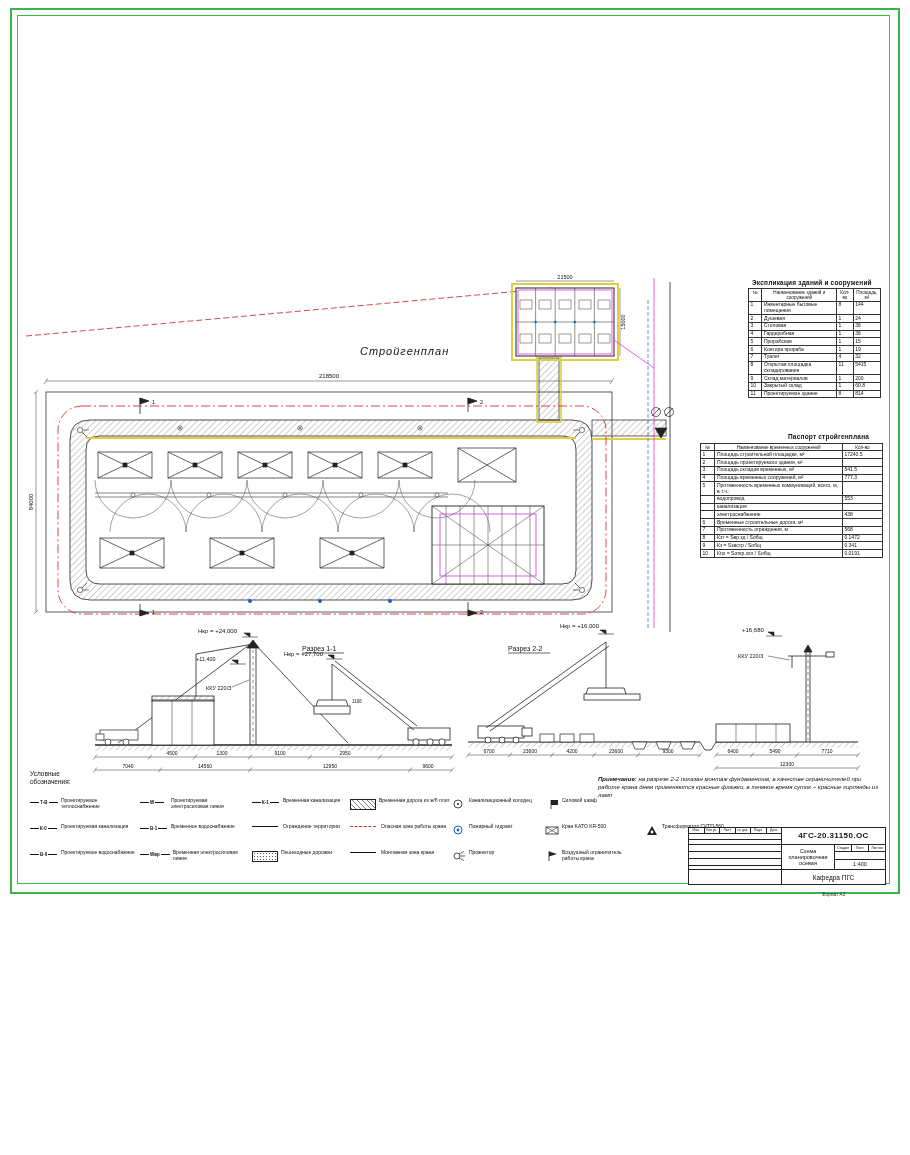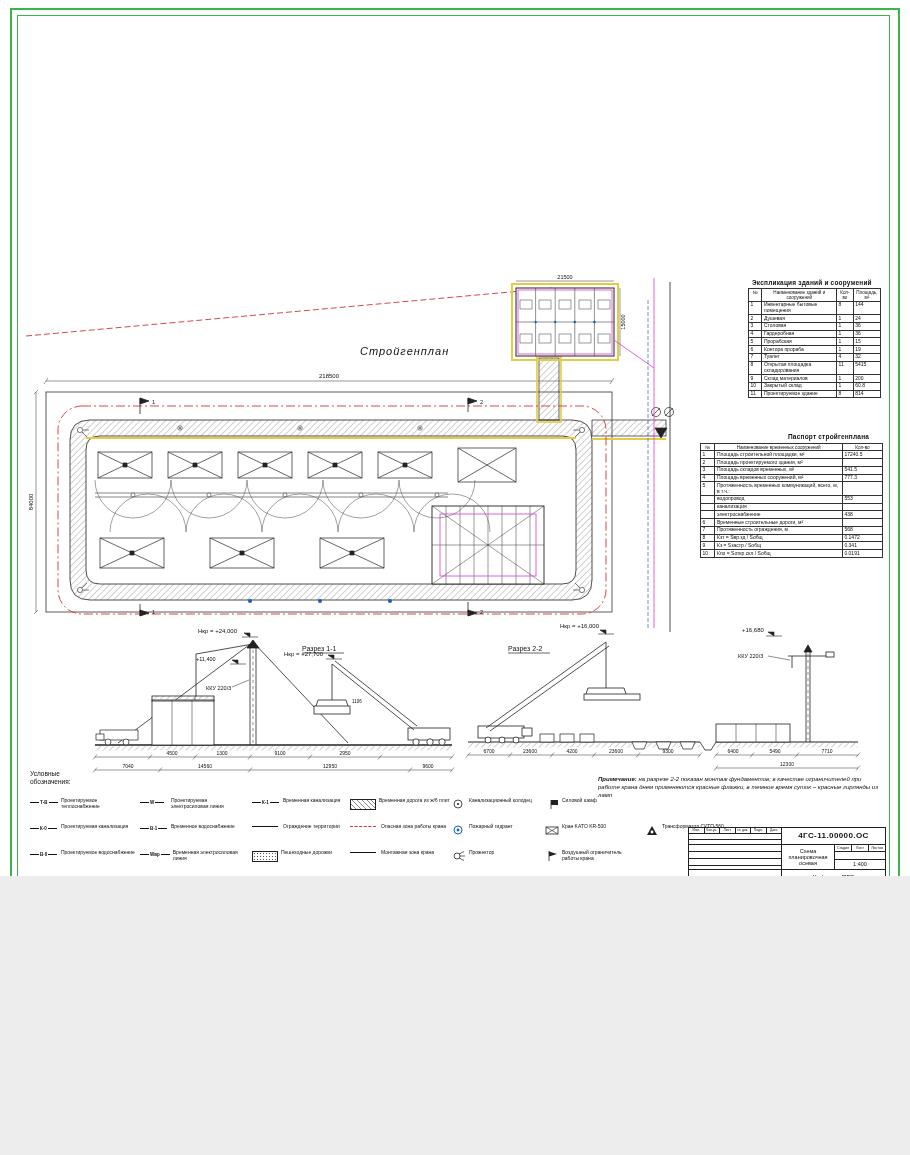--- a/index.html
+++ b/index.html
@@ -1,16 +1,16 @@
 <!DOCTYPE html>
 <html><head>
 <meta charset="utf-8">
 <style>
   html,body{margin:0;padding:0;background:#ededed;}
-  #sheet{position:relative;width:910px;height:876px;background:#ffffff;
+  #sheet{position:relative;width:910px;height:1155px;background:#ffffff;
          font-family:"Liberation Sans",sans-serif;color:#111;overflow:hidden;}
   .abs{position:absolute;}
   .frame-outer{left:10px;top:8px;width:886px;height:882px;border:2px solid #3ab54a;}
   .frame-inner{left:17px;top:15px;width:871px;height:867px;border:1px solid #3ab54a;}
 
   svg text{font-family:"Liberation Sans",sans-serif;fill:#111;}
 
   
   .tbl-title{position:absolute;font-size:6.5px;font-weight:bold;letter-spacing:.2px;}
   table.dwg{border-collapse:collapse;background:#fff;}
@@ -772,21 +772,21 @@
         <div class="rev-h">
           <span>Изм.</span>
           <span>Кол.уч.</span>
           <span>Лист</span>
           <span>№ док.</span>
           <span>Подп.</span>
           <span>Дата</span>
         </div>
         <div class="rev-l"></div>
       </div>
-      <div class="docnum">4ГС-11.00000.ОС</div>
+      <div class="docnum">4ГС-20.31150.ОС</div>
     </div>
     <div class="stamp-row" style="height:25px;">
       <div class="mid-left">
         <div class="rev-l"></div>
           <div class="rev-l"></div>
           <div class="rev-l"></div>
       </div>
       <div class="mid-name">Схема планировочная осевая</div>
       <div class="mid-right">
         <div class="gh">

